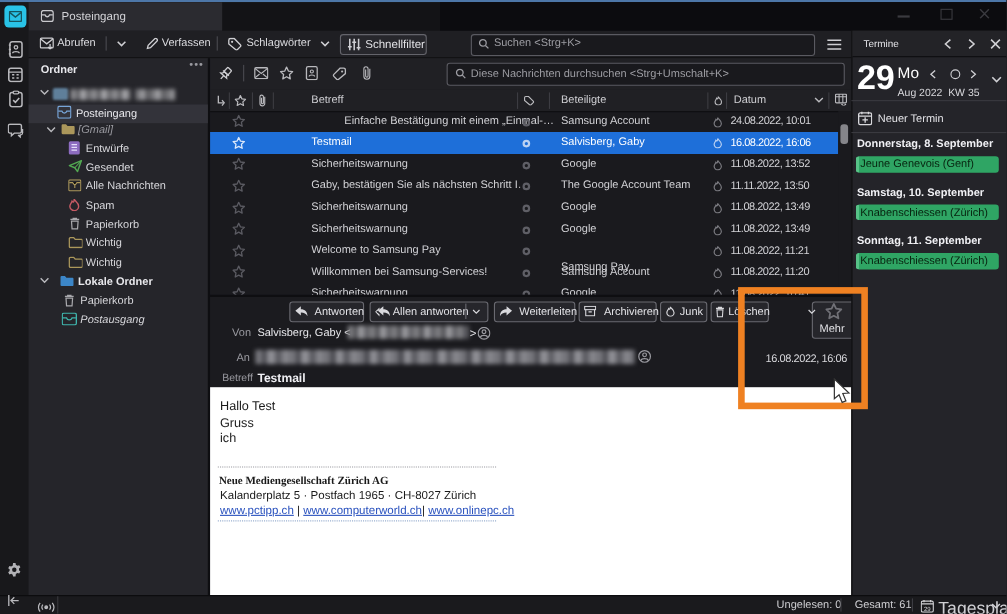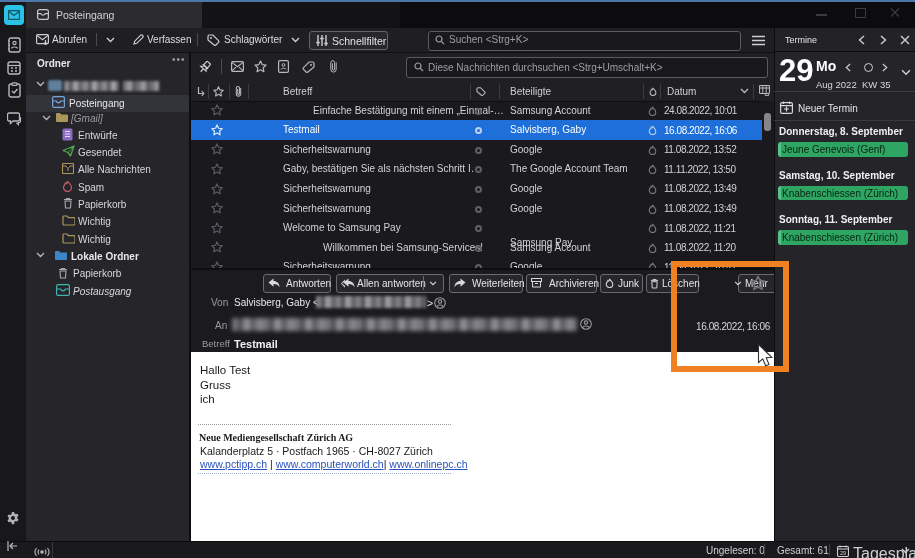--- a/index.html
+++ b/index.html
@@ -469,21 +469,21 @@
       <svg width="9" height="10" viewBox="0 0 11 12">
         <path d="M5.5 1C6 3 9.5 4 9.5 7.5a4 4 0 0 1-8 0C1.5 5.5 3 4.5 3.5 3c0.8 1 1.7 1.4 2-2z" fill="none" stroke="#7b7b81" stroke-width="1.3"></path>
       </svg>
     </div>
     <div class="abs txt" style="left:664px;top:222.60000000000002px;color:#d2d2d6;letter-spacing:-0.45px;">11.08.2022, 11:21</div>
     <div class="abs" style="left:211px;top:241.4px;">
       <svg width="12" height="12" viewBox="0 0 13 13">
         <path d="M6.5 1l1.7 3.6 3.9.5-2.9 2.7.7 3.9-3.4-1.9-3.4 1.9.7-3.9L1 5.1l3.9-.5z" fill="none" stroke="#5a5a61" stroke-width="1.3" stroke-linejoin="round"></path>
       </svg>
     </div>
-    <div class="abs txt" style="left:283px;top:241.70000000000002px;color:#d2d2d6;max-width:190px;white-space:nowrap;overflow:hidden;margin-left:40px;">Willkommen bei Samsung-Services!</div>
+    <div class="abs txt" style="left:283px;top:241.70000000000002px;color:#d2d2d6;max-width:190px;white-space:nowrap;overflow:hidden;">Willkommen bei Samsung-Services!</div>
     <div class="abs" style="left:475px;top:244.70000000000002px;width:7px;height:7px;border-radius:50%;border:2px solid #5f5f66;box-sizing:border-box;"></div>
     <div class="abs txt" style="left:510px;top:241.70000000000002px;color:#d2d2d6;">Samsung Account</div>
     <div class="abs" style="left:648px;top:242.70000000000002px;">
       <svg width="9" height="10" viewBox="0 0 11 12">
         <path d="M5.5 1C6 3 9.5 4 9.5 7.5a4 4 0 0 1-8 0C1.5 5.5 3 4.5 3.5 3c0.8 1 1.7 1.4 2-2z" fill="none" stroke="#7b7b81" stroke-width="1.3"></path>
       </svg>
     </div>
     <div class="abs txt" style="left:664px;top:242.20000000000002px;color:#d2d2d6;letter-spacing:-0.45px;">11.08.2022, 11:20</div>
     <div class="abs" style="left:211px;top:261px;">
       <svg width="12" height="12" viewBox="0 0 13 13">
@@ -546,21 +546,21 @@
       <svg width="9" height="10" viewBox="0 0 11 12">
         <path d="M5.5 1C6 3 9.5 4 9.5 7.5a4 4 0 0 1-8 0C1.5 5.5 3 4.5 3.5 3c0.8 1 1.7 1.4 2-2z" fill="none" stroke="#d8d8dc" stroke-width="1.3"></path>
       </svg>
     </div>
 <div class="mbtn" style="left:646px;width:53px;padding:0 4px 0 15px;">Löschen</div>
 <div class="micon" style="left:649.5px;">
       <svg width="9" height="11" viewBox="0 0 10 12">
         <path d="M1 2.5h8M3.5 2.5V1.5h3v1M2 4l0.5 7h5L8 4z" fill="none" stroke="#d8d8dc" stroke-width="1.1"></path>
       </svg>
     </div>
-<div class="mbtn" style="left:738px;width:44px;padding:0 6px;white-space:nowrap;">Mehr</div>
+<div class="mbtn" style="left:738px;width:44px;padding:16px 6px;white-space:nowrap;">Mehr</div>
 <div class="abs" style="left:733.5px;top:281px;">
       <svg width="8" height="5" viewBox="0 0 9 6">
         <path d="M1 1l3.5 3.5L8 1" fill="none" stroke="#d8d8dc" stroke-width="1.3"></path>
       </svg>
     </div>
 <div class="abs" style="left:750px;top:275px;">
       <svg width="16" height="16" viewBox="0 0 13 13">
         <path d="M6.5 1l1.7 3.6 3.9.5-2.9 2.7.7 3.9-3.4-1.9-3.4 1.9.7-3.9L1 5.1l3.9-.5z" fill="none" stroke="#707076" stroke-width="1.3" stroke-linejoin="round"></path>
       </svg>
     </div>
@@ -618,21 +618,21 @@
         <path d="M1 1l4.5 4L1 9" fill="none" stroke="#cfcfd3" stroke-width="1.4"></path>
       </svg>
     </div>
 <div class="abs" style="left:900px;top:35px;">
       <svg width="10" height="10" viewBox="0 0 10 10">
         <path d="M1 1l8 8M9 1l-8 8" stroke="#cfcfd3" stroke-width="1.4"></path>
       </svg>
     </div>
 
 <div class="abs" style="left:779px;top:53px;font-size:31px;font-weight:bold;color:#ffffff;">29</div>
-<div class="abs" style="left:816px;top:58px;font-size:14px;font-weight:bold;color:#ffffff;">Mo</div>
+<div class="abs" style="left:816px;top:58px;font-size:14px;font-weight:normal;color:#ffffff;">Mo</div>
 <div class="abs" style="left:845px;top:62.5px;">
       <svg width="6" height="9" viewBox="0 0 7 10">
         <path d="M6 1L1.5 5 6 9" fill="none" stroke="#cfcfd3" stroke-width="1.4"></path>
       </svg>
     </div>
 <div class="abs" style="left:864px;top:63px;width:7px;height:7px;border:1.4px solid #cfcfd3;border-radius:50%;"></div>
 <div class="abs" style="left:882px;top:62.5px;">
       <svg width="6" height="9" viewBox="0 0 7 10">
         <path d="M1 1l4.5 4L1 9" fill="none" stroke="#cfcfd3" stroke-width="1.4"></path>
       </svg>

